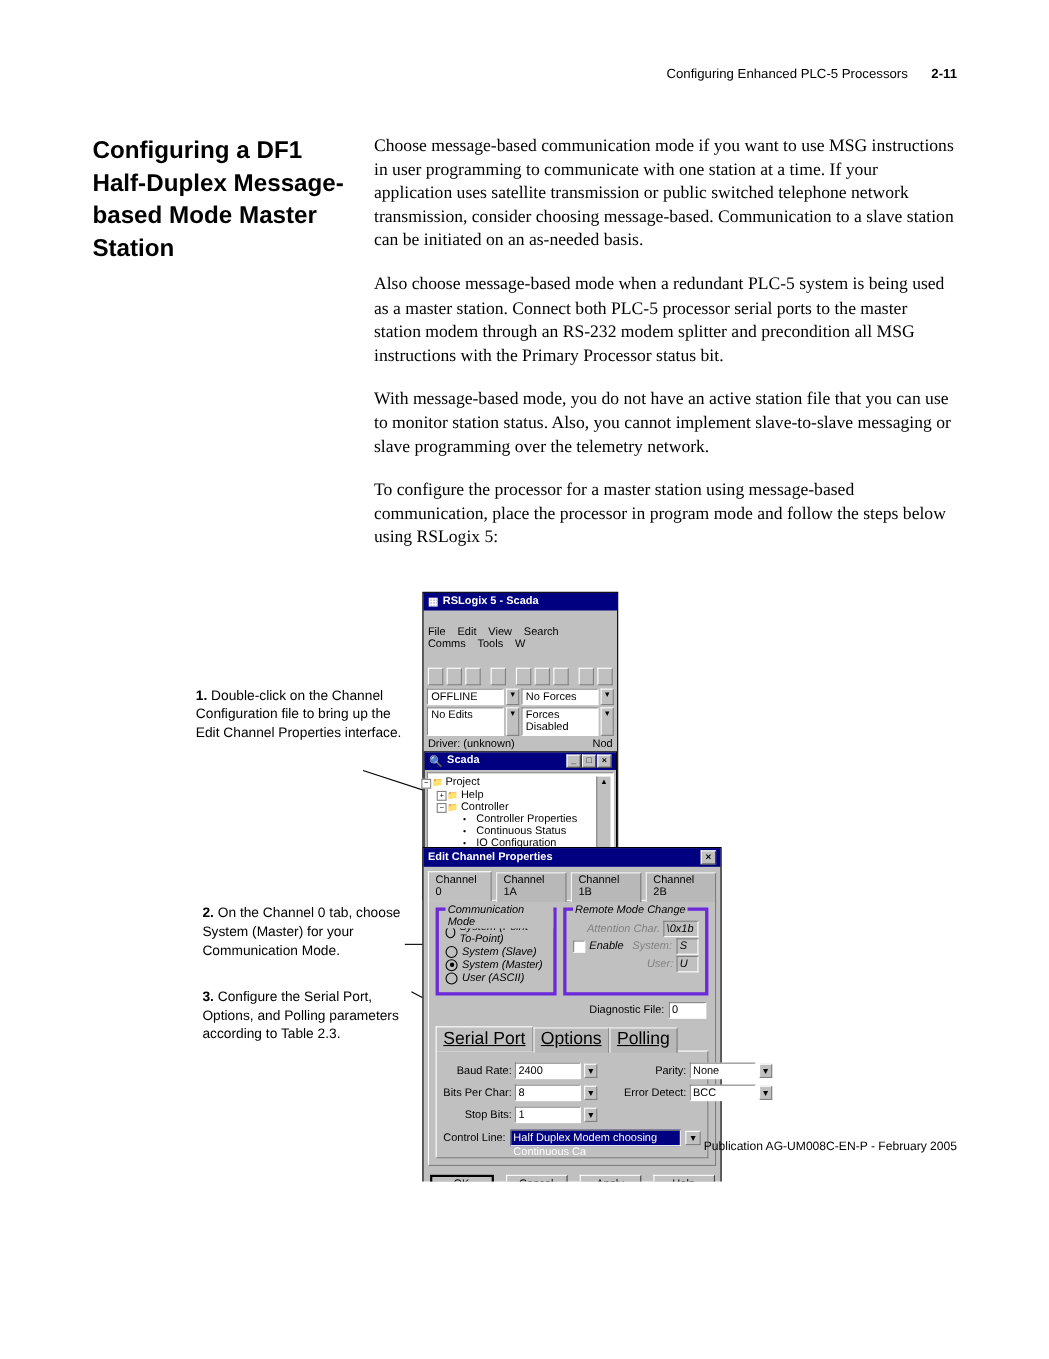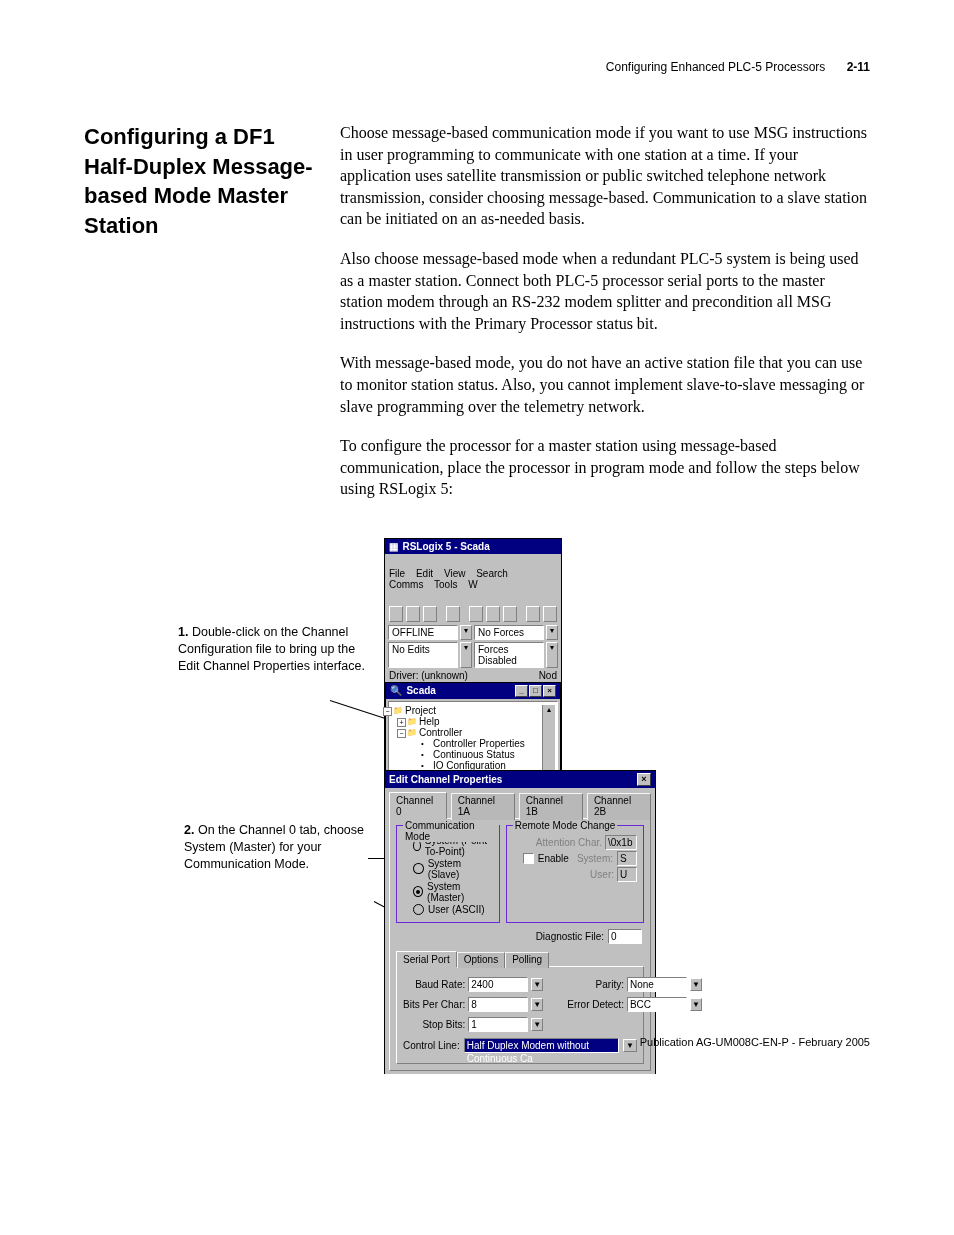--- a/index.html
+++ b/index.html
@@ -91,37 +91,37 @@
   .treepane li.sel span.lbl {background:#000080; color:#fff; padding:0 1px;}
   .treepane .box {position:absolute; left:-10px; top:2px; width:7px; height:7px; border:1px solid #808080; font-size:7px; line-height:7px; text-align:center; background:#fff;}
   
   .dialog { width:272px; }
   .dialog .titlebar { display:flex; }
   .dialog .titlebar .close { margin-left:auto; width:12px; height:11px; background:#c0c0c0; color:#000; border:1px solid; border-color:#fff #404040 #404040 #fff; font-size:9px; text-align:center; line-height:10px;}
   .tabrow { display:flex; padding:3px 4px 0 4px; gap:4px;}
   .tab { border:1px solid; border-color:#fff #808080 #808080 #fff; border-bottom:none; padding:2px 6px; font-size:10px; background:#c0c0c0; position:relative; top:1px;}
   .tab.inactive { background:#c0c0c0; filter:brightness(0.96); top:2px; padding-top:1px;}
   .tabbody { border:1px solid; border-color:#fff #808080 #808080 #fff; margin:0 4px 4px 4px; padding:6px; }
-  .group { border:1px solid #6d28d9; position:relative; padding:8px 6px 6px 16px; margin-bottom:4px;}
+  .group { border:3px solid #6d28d9; position:relative; padding:8px 6px 6px 6px; margin-bottom:4px;font-style:italic;}
   .group > .legend { position:absolute; top:-6px; left:6px; background:#c0c0c0; padding:0 2px; font-size:10px;}
   .radio-row, .field-row { display:flex; align-items:center; font-size:10px; margin:1px 0; gap:4px;}
   .radio { width:9px; height:9px; border:1px solid #000; border-radius:50%; display:inline-flex; align-items:center; justify-content:center;}
   .radio.checked::after{content:""; width:4px; height:4px; background:#000; border-radius:50%;}
   .chk { width:9px; height:9px; border:1px solid; border-color:#808080 #fff #fff #808080; background:#fff;}
   .minifield { border:1px solid; border-color:#808080 #fff #fff #808080; background:#fff; font-size:10px; padding:0 2px; height:13px; line-height:13px;}
   .minifield.ro { background:#c0c0c0;}
   .minidrop { display:flex;}
   .minidrop .arrow{ width:12px; background:#c0c0c0; border:1px solid; border-color:#fff #808080 #808080 #fff; font-size:8px; text-align:center; line-height:11px;}
   .groups-row { display:flex; gap:6px;}
   .groups-row .group { flex:1;}
   .remotegroup .field-row { justify-content:flex-end; gap:3px;}
   .remotegroup .field-row label{ }
   .grey {color:#808080;}
   .subtabs { display:flex; margin:6px 0 0 0;}
-  .subtabs .tab { font-size:10px;}
+  .subtabs .tab { font-size:16px;text-decoration:underline;}
   .serialbody { border:1px solid; border-color:#fff #808080 #808080 #fff; padding:10px 6px;}
   .formgrid { display:grid; grid-template-columns:auto 60px 12px 18px auto 60px 12px; row-gap:5px; column-gap:3px; align-items:center; font-size:10px;}
   .formgrid label{ text-align:right; white-space:nowrap;}
   .ctlrow { display:flex; align-items:center; gap:4px; font-size:10px; margin-top:6px;}
   .ctlrow .minifield{ flex:1;}
   .btnrow { display:flex; justify-content:space-around; padding:4px 0 2px;}
   .btn { border:1px solid; border-color:#fff #404040 #404040 #fff; background:#c0c0c0; font-size:10px; padding:2px 0; width:54px; text-align:center;}
   .btn.default { border:2px solid #000; padding:1px 0; }
   .footer {
     position:absolute;
@@ -237,20 +237,24 @@
         </div>
       </div>
     </div>
 
     <div class="annot" style="left:100px; top:284px; width:196px;">
       <span class="num">2.</span>
       <span>On the Channel 0 tab, choose System (Master) for your Communication Mode.</span>
     </div>
     <div class="leader" style="left:284px; top:320px; width:44px;"></div>
 
+    <div class="annot" style="left:100px; top:360px; width:196px;">
+      <span class="num">3.</span>
+      <span>Configure the Serial Port, Options, and Polling parameters according to Table 2.3.</span>
+    </div>
     <div class="leader" style="left:290px; top:363px; width:48px; transform:rotate(28deg);"></div>
 
     <div class="win dialog" style="position:absolute; left:300px; top:232px;">
       <div class="titlebar">
         <span>Edit Channel Properties</span>
         <div class="close">×</div>
       </div>
       <div class="tabrow">
         <div class="tab">Channel 0</div>
         <div class="tab inactive">Channel 1A</div>
@@ -338,21 +342,21 @@
             <div class="minidrop">
                 <div class="arrow">▼</div>
               </div>
             <div></div>
               <div></div>
               <div></div>
               <div></div>
           </div>
           <div class="ctlrow">
             <label>Control Line:</label>
-            <div class="minifield sel-field">Half Duplex Modem without Continuous Ca</div>
+            <div class="minifield sel-field">Half Duplex Modem choosing Continuous Ca</div>
             <div class="minidrop">
                 <div class="arrow">▼</div>
               </div>
           </div>
         </div>
       </div>
       <div class="btnrow">
         <div class="btn default">OK</div>
         <div class="btn">Cancel</div>
         <div class="btn">Apply</div>

